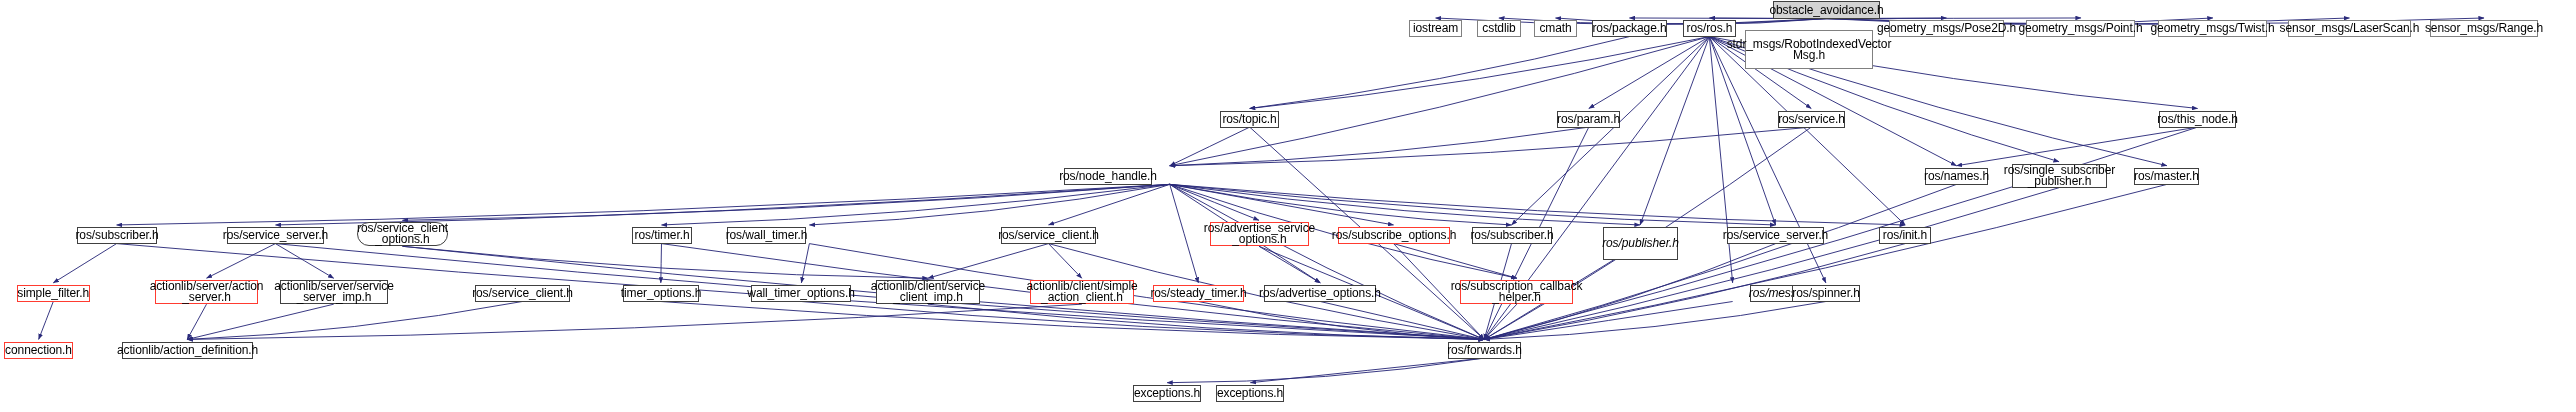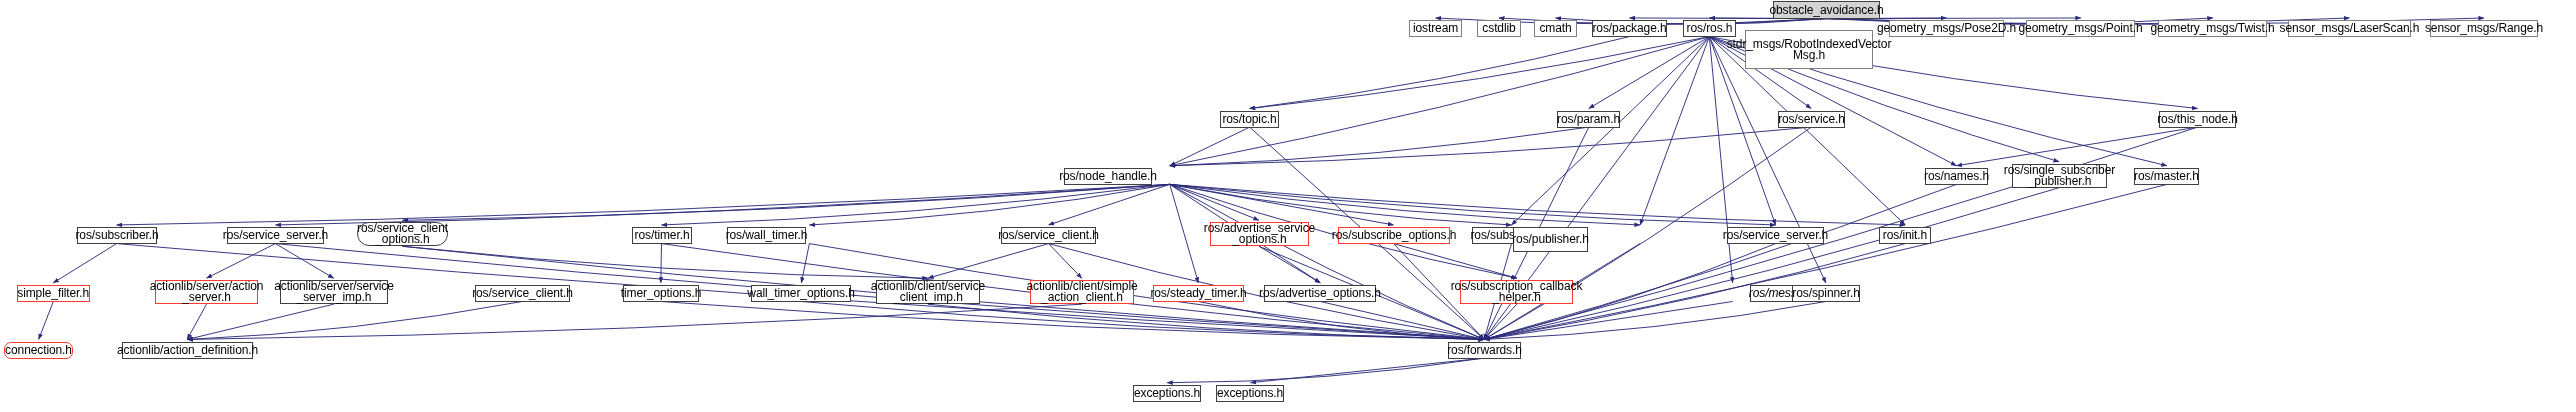--- a/index.html
+++ b/index.html
@@ -145,41 +145,41 @@
       <div class="node dark" style="left: 227px; top: 227px; width: 97px; height: 16.7px;">ros/service_server.h</div>
       <div class="node dark" style="left: 357px; top: 222px; width: 91px; height: 24px; border-radius: 12px;">ros/service_client
 _options.h</div>
       <div class="node dark" style="left: 632px; top: 227px; width: 60px; height: 16.7px;">ros/timer.h</div>
       <div class="node dark" style="left: 727px; top: 227px; width: 79px; height: 16.7px;">ros/wall_timer.h</div>
       <div class="node dark" style="left: 1001px; top: 227px; width: 95px; height: 16.7px;">ros/service_client.h</div>
       <div class="node red" style="left: 1210px; top: 222px; width: 99px; height: 24px;">ros/advertise_service
 _options.h</div>
       <div class="node red" style="left: 1338px; top: 227px; width: 112px; height: 16.7px;">ros/subscribe_options.h</div>
       <div class="node dark" style="left: 1472px; top: 227px; width: 80px; height: 16.7px;">ros/subscriber.h</div>
-      <div class="node dark" style="left: 1513px; top: 227px; width: 75px; height: 25px;">ros/publisher.h</div>
+      <div class="node dark" style="left: 1603px; top: 227px; width: 75px; height: 33px; font-style: italic;">ros/publisher.h</div>
       <div class="node dark" style="left: 1727px; top: 227px; width: 97px; height: 16.7px;">ros/service_server.h</div>
       <div class="node dark" style="left: 1879px; top: 227px; width: 52px; height: 16.7px;">ros/init.h</div>
       <div class="node red" style="left: 16.7px; top: 285px; width: 73px; height: 16.7px;">simple_filter.h</div>
       <div class="node red" style="left: 155px; top: 280px; width: 103px; height: 24px;">actionlib/server/action
 _server.h</div>
       <div class="node dark" style="left: 280px; top: 280px; width: 108px; height: 24px;">actionlib/server/service
 _server_imp.h</div>
       <div class="node dark" style="left: 475px; top: 285px; width: 95px; height: 16.7px;">ros/service_client.h</div>
       <div class="node dark" style="left: 623px; top: 285px; width: 76px; height: 16.7px;">timer_options.h</div>
       <div class="node dark" style="left: 751px; top: 285px; width: 100px; height: 16.7px;">wall_timer_options.h</div>
       <div class="node dark" style="left: 876px; top: 280px; width: 104px; height: 24px;">actionlib/client/service
 _client_imp.h</div>
       <div class="node red" style="left: 1030px; top: 280px; width: 104px; height: 24px;">actionlib/client/simple
 _action_client.h</div>
       <div class="node red" style="left: 1153px; top: 285px; width: 91px; height: 16.7px;">ros/steady_timer.h</div>
       <div class="node dark" style="left: 1264px; top: 285px; width: 112px; height: 16.7px;">ros/advertise_options.h</div>
       <div class="node red" style="left: 1460px; top: 280px; width: 113px; height: 24px;">ros/subscription_callback
 _helper.h</div>
       <div class="node dark" style="left: 1750px; top: 285px; width: 75px; height: 16.7px; font-style: italic;">ros/message.h</div>
       <div class="node dark" style="left: 1792px; top: 285px; width: 68px; height: 16.7px;">ros/spinner.h</div>
-      <div class="node red" style="left: 4px; top: 342px; width: 69px; height: 16.7px; border-radius: 7px;">connection.h</div>
+      <div class="node red" style="left: 4px; top: 342px; width: 69px; height: 16.7px;">connection.h</div>
       <div class="node dark" style="left: 122px; top: 342px; width: 131px; height: 16.7px;">actionlib/action_definition.h</div>
       <div class="node dark" style="left: 1448px; top: 342px; width: 73px; height: 16.7px;">ros/forwards.h</div>
       <div class="node dark" style="left: 1133px; top: 385px; width: 68px; height: 16.7px;">exceptions.h</div>
       <div class="node dark" style="left: 1216px; top: 385px; width: 68px; height: 16.7px;">exceptions.h</div>
     </div>
 </div>
 
 
 </body></html>

